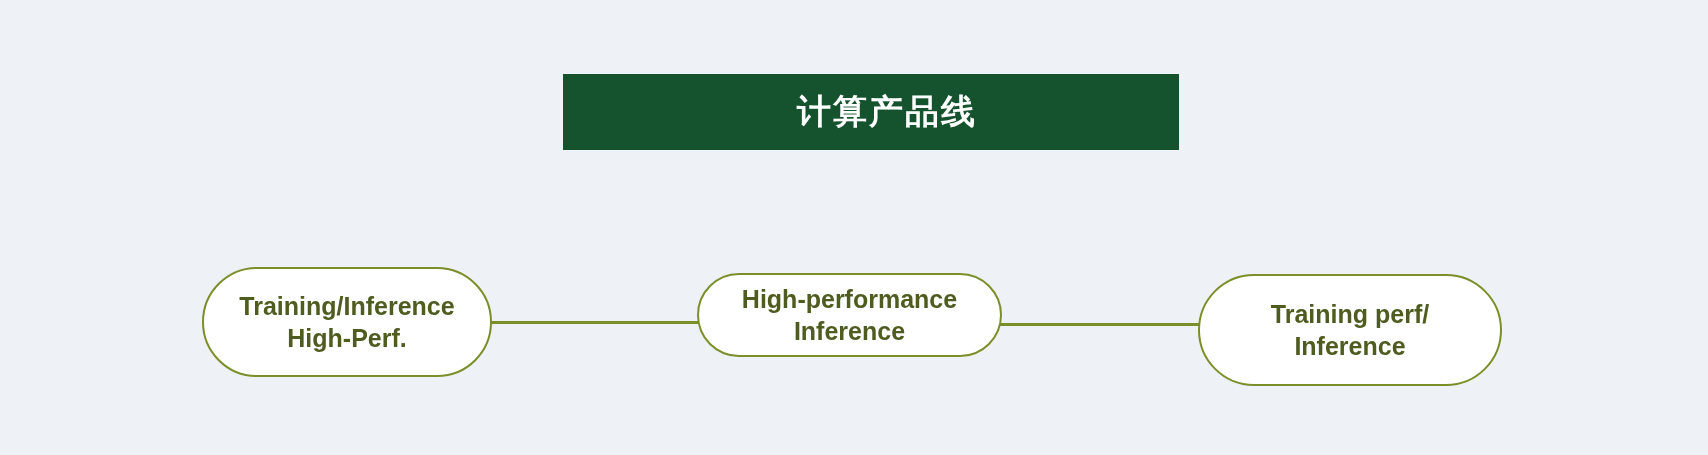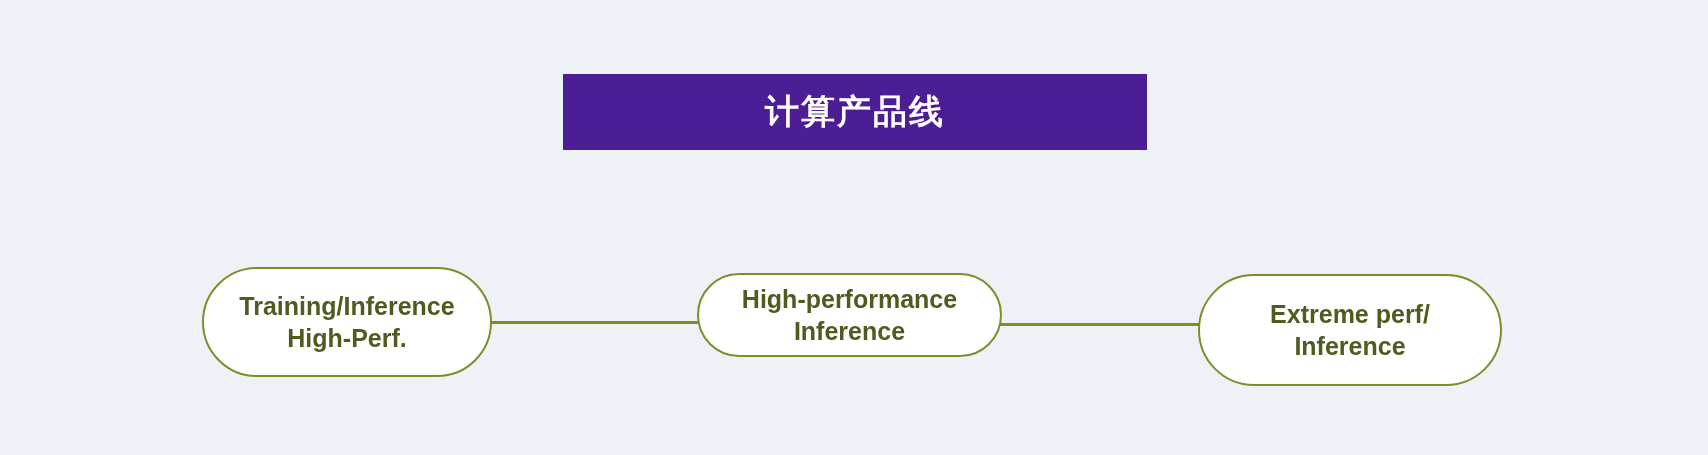--- a/index.html
+++ b/index.html
@@ -16,28 +16,29 @@
     height: 455px;
     background: #eef1f5;
     overflow: hidden;
   }
   .header-banner {
     position: absolute;
     left: 563px;
     top: 74px;
     width: 584px;
     height: 76px;
-    background: #4c1d95;
+    background: #14532d;
     color: #ffffff;
     display: flex;
     align-items: center;
     justify-content: center;
     font-size: 34px;
     font-weight: bold;
     letter-spacing: 2px;
+    padding-left: 32px;
   }
   .node {
     position: absolute;
     background: #ffffff;
     border: 2.5px solid #7a8f2a;
     border-radius: 60px;
     display: flex;
     flex-direction: column;
     align-items: center;
     justify-content: center;
@@ -75,17 +76,17 @@
     <span>Training/Inference</span>
     <span>High-Perf.</span>
   </div>
 
   <div class="node node-2">
     <span>High-performance</span>
     <span>Inference</span>
   </div>
 
   <div class="node node-3">
-    <span>Extreme perf/</span>
+    <span>Training perf/</span>
     <span>Inference</span>
   </div>
 
 </div>
 
 </body></html>

